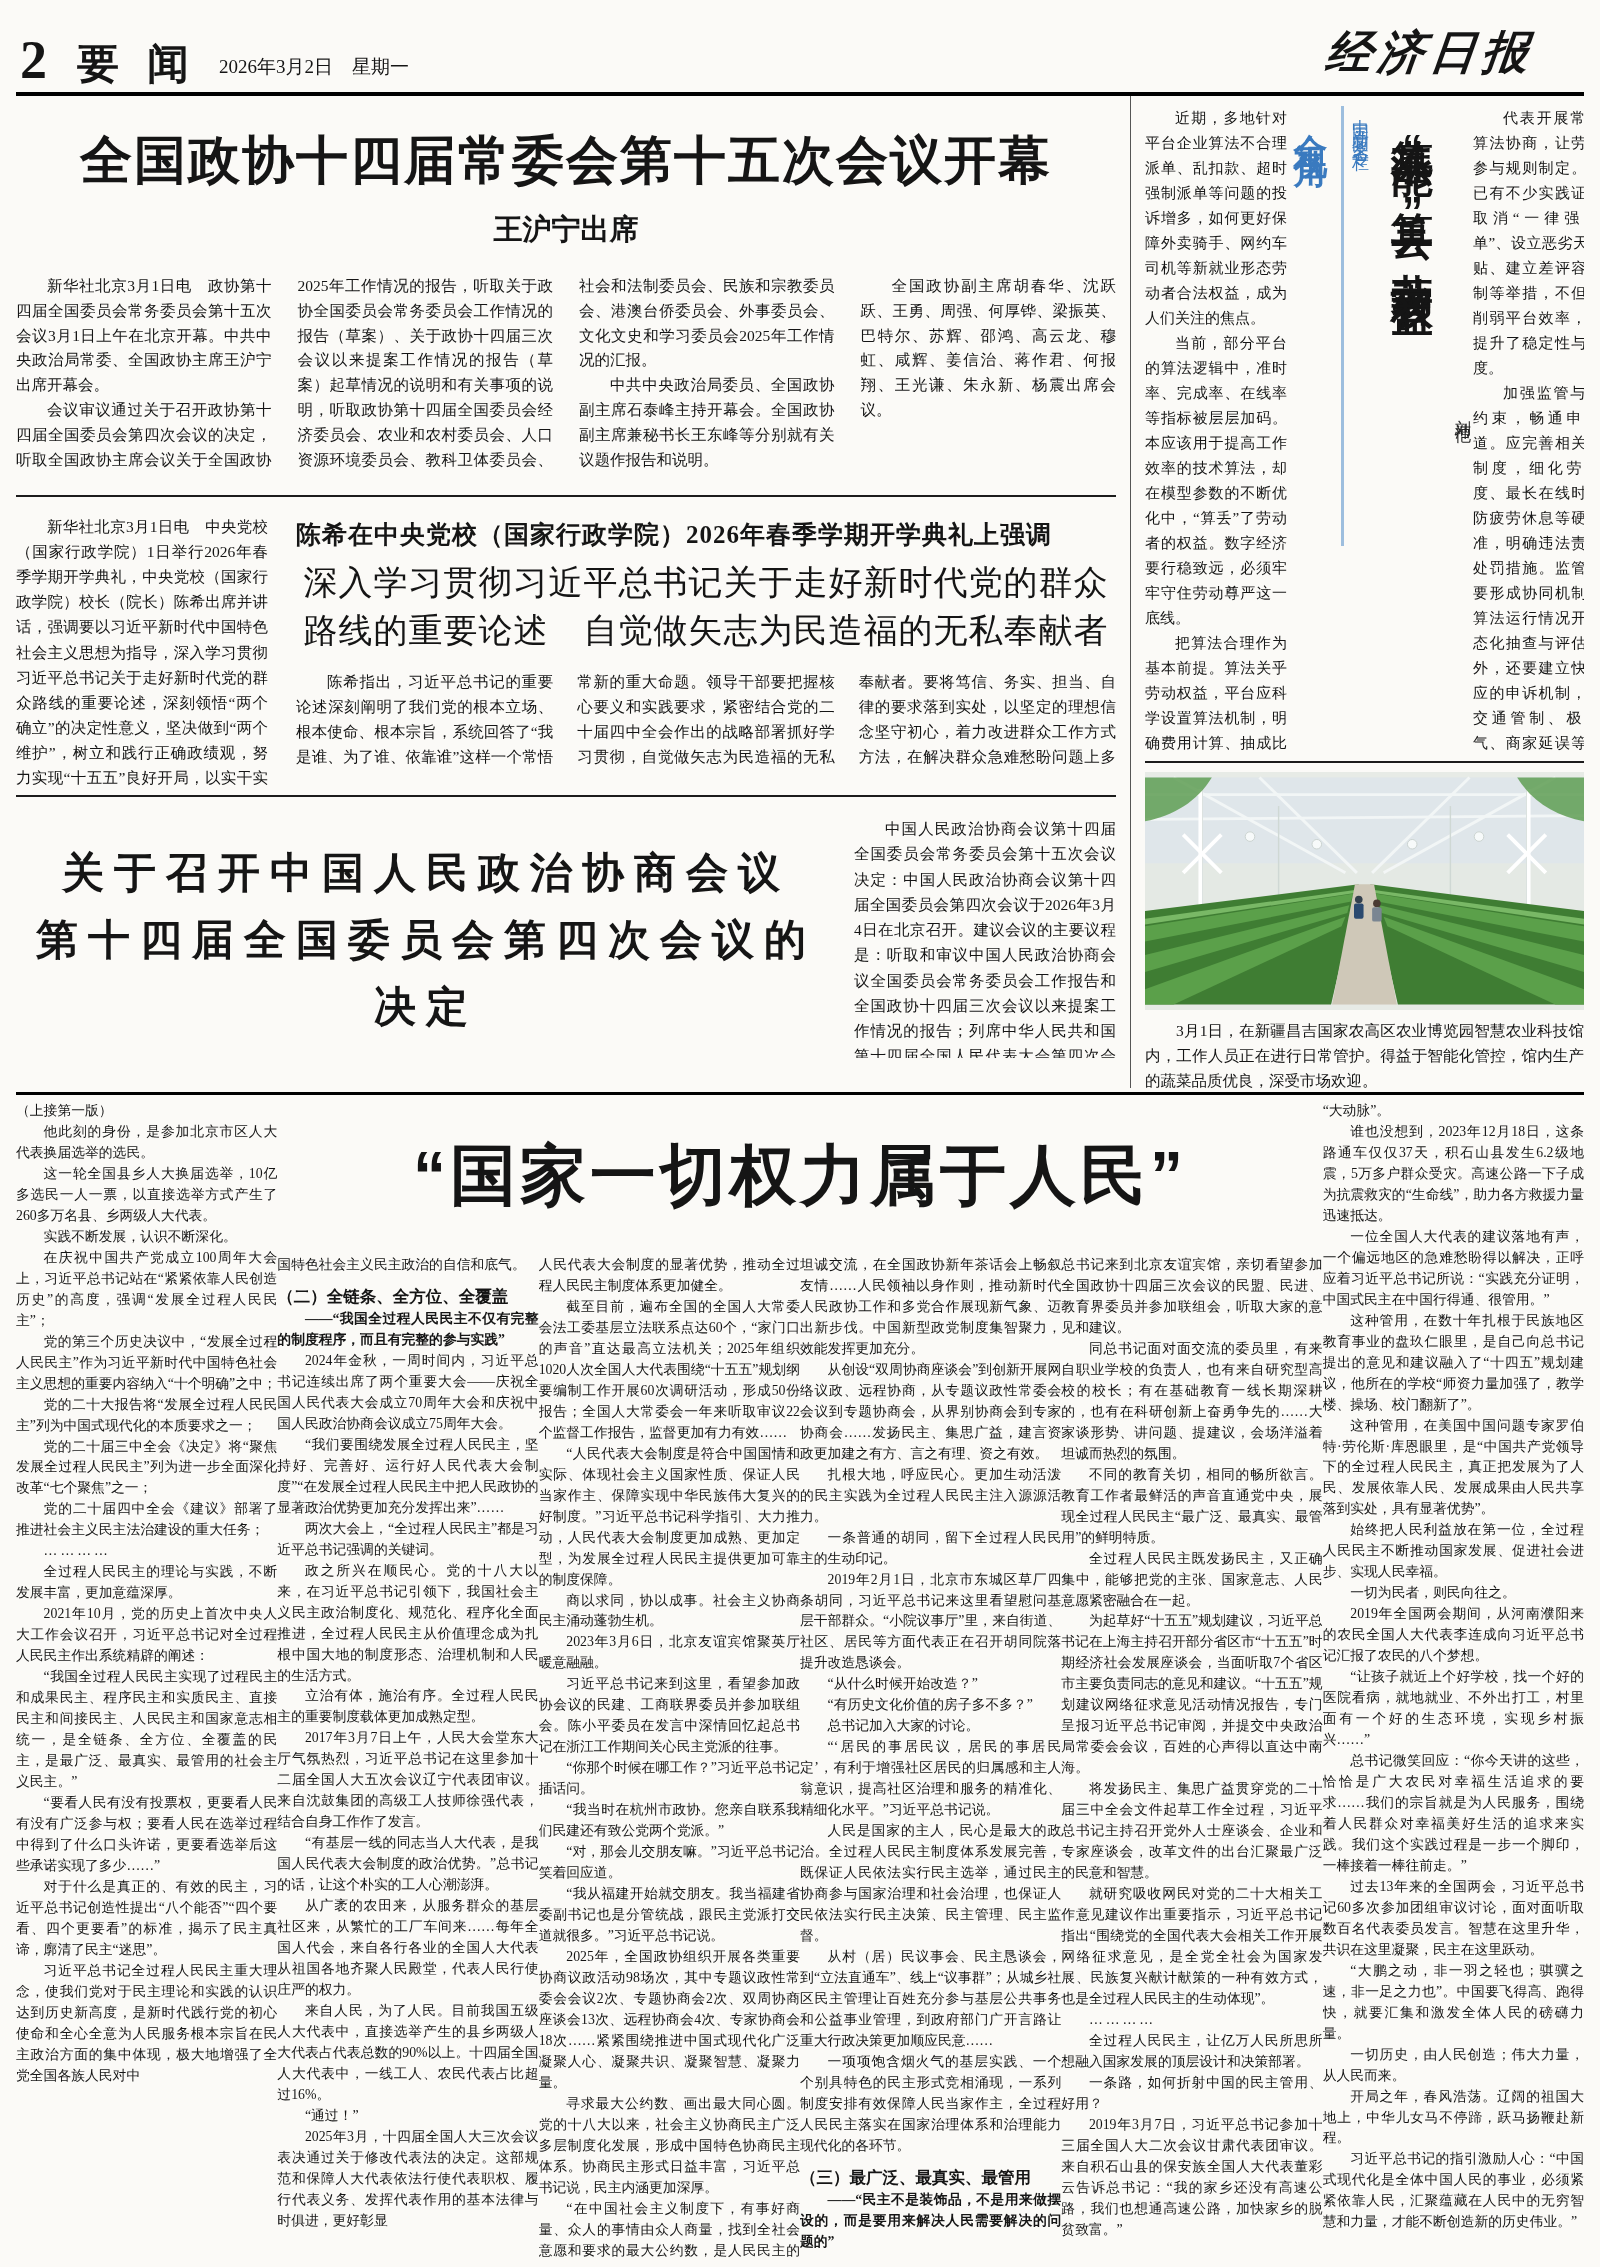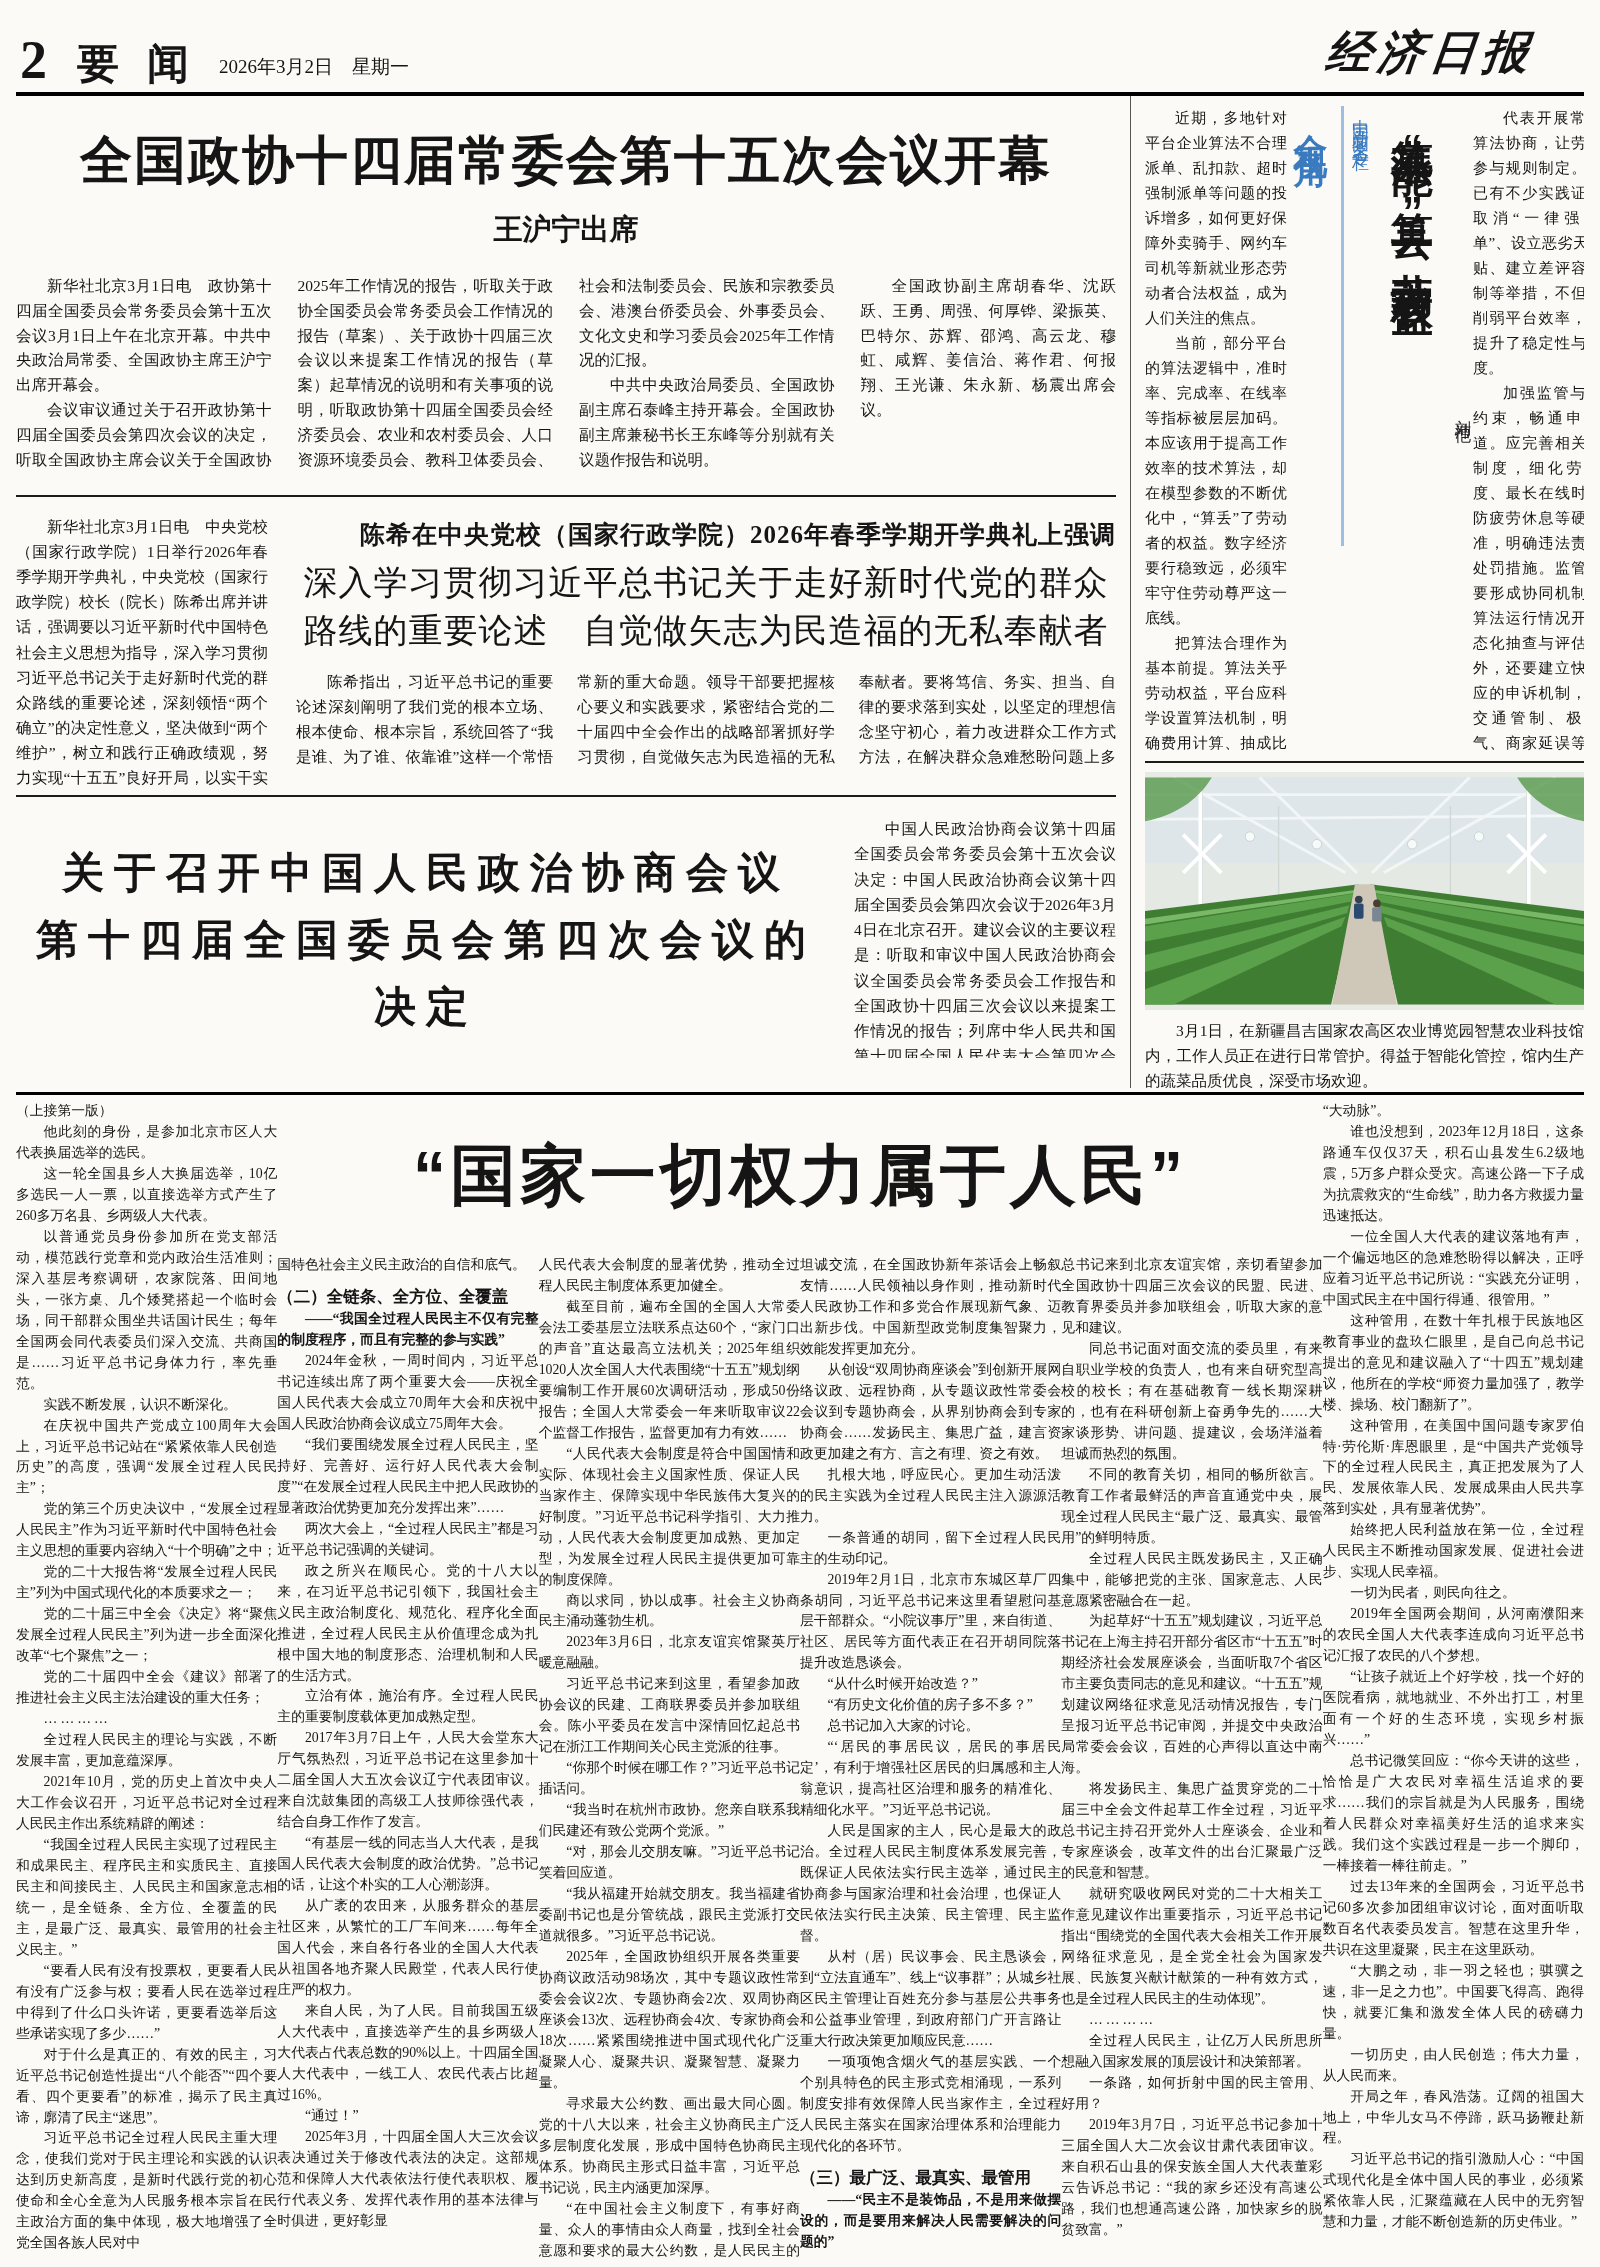--- a/index.html
+++ b/index.html
@@ -32,21 +32,21 @@
 
   
   .a1-headline{font-family:"Liberation Sans","DejaVu Sans",sans-serif;font-weight:900;font-size:52px;text-align:center;letter-spacing:2px;margin:30px 0 8px;}
   .a1-sub{font-family:"Liberation Sans","DejaVu Sans",sans-serif;font-weight:bold;font-size:29px;text-align:center;margin:14px 0 24px;}
   .a1-body{column-count:4;column-gap:26px;font-size:15.5px;line-height:1.6;height:212px;overflow:hidden;}
 
   
   .a2{display:flex;height:280px;overflow:hidden;margin-top:2px;}
   .a2-lead{width:252px;flex:none;font-size:15.5px;line-height:1.62;overflow:hidden;padding-top:8px;}
   .a2-right{flex:1;padding-left:28px;display:flex;flex-direction:column;}
-  .a2-kicker{text-align:right;font-size:25px;font-weight:600;margin:12px 0 8px;letter-spacing:1px;}
+  .a2-kicker{text-align:left;font-size:25px;font-weight:600;margin:12px 0 8px;letter-spacing:1px;}
   .a2-headline{text-align:center;font-family:"Liberation Sans","DejaVu Sans",sans-serif;font-weight:400;font-size:34px;line-height:1.4;letter-spacing:1px;}
   .a2-body{column-count:3;column-gap:24px;font-size:15.5px;line-height:1.6;height:118px;overflow:hidden;margin-top:16px;}
 
   
   .dec{display:flex;height:252px;overflow:hidden;}
   .dec-main{flex:1;padding-top:34px;}
   .dec-headline{text-align:center;font-weight:bold;font-size:42px;letter-spacing:10px;line-height:1.6;}
   .dec-dateline{text-align:center;font-size:21px;margin-top:16px;letter-spacing:2px;}
   .dec-body{width:262px;flex:none;font-size:15.5px;line-height:1.63;padding:10px 0 0 18px;overflow:hidden;}
 
@@ -230,21 +230,20 @@
   </div>
 
   <hr class="rule-heavy">
 
   <div class="feature">
     <div class="f-grid">
       <div class="f-col f-side" style="grid-column:1">
           <p class="noind">（上接第一版）</p>
           <p>他此刻的身份，是参加北京市区人大代表换届选举的选民。</p>
           <p>这一轮全国县乡人大换届选举，10亿多选民一人一票，以直接选举方式产生了260多万名县、乡两级人大代表。</p>
-          <p>以普通党员身份参加所在党支部活动，模范践行党章和党内政治生活准则；深入基层考察调研，农家院落、田间地头，一张方桌、几个矮凳搭起一个临时会场，同干部群众围坐共话国计民生；每年全国两会同代表委员们深入交流、共商国是……习近平总书记身体力行，率先垂范。</p>
           <p>实践不断发展，认识不断深化。</p>
           <p>在庆祝中国共产党成立100周年大会上，习近平总书记站在“紧紧依靠人民创造历史”的高度，强调“发展全过程人民民主”；</p>
           <p>党的第三个历史决议中，“发展全过程人民民主”作为习近平新时代中国特色社会主义思想的重要内容纳入“十个明确”之中；</p>
           <p>党的二十大报告将“发展全过程人民民主”列为中国式现代化的本质要求之一；</p>
           <p>党的二十届三中全会《决定》将“聚焦发展全过程人民民主”列为进一步全面深化改革“七个聚焦”之一；</p>
           <p>党的二十届四中全会《建议》部署了推进社会主义民主法治建设的重大任务；</p>
           <p class="dots">…………</p>
           <p>全过程人民民主的理论与实践，不断发展丰富，更加意蕴深厚。</p>
           <p>2021年10月，党的历史上首次中央人大工作会议召开，习近平总书记对全过程人民民主作出系统精辟的阐述：</p>
           <p>“我国全过程人民民主实现了过程民主和成果民主、程序民主和实质民主、直接民主和间接民主、人民民主和国家意志相统一，是全链条、全方位、全覆盖的民主，是最广泛、最真实、最管用的社会主义民主。”</p>

